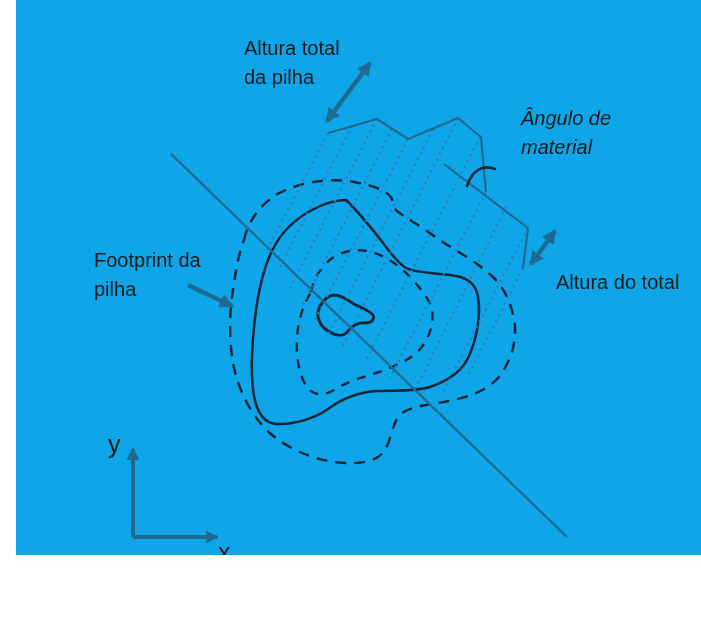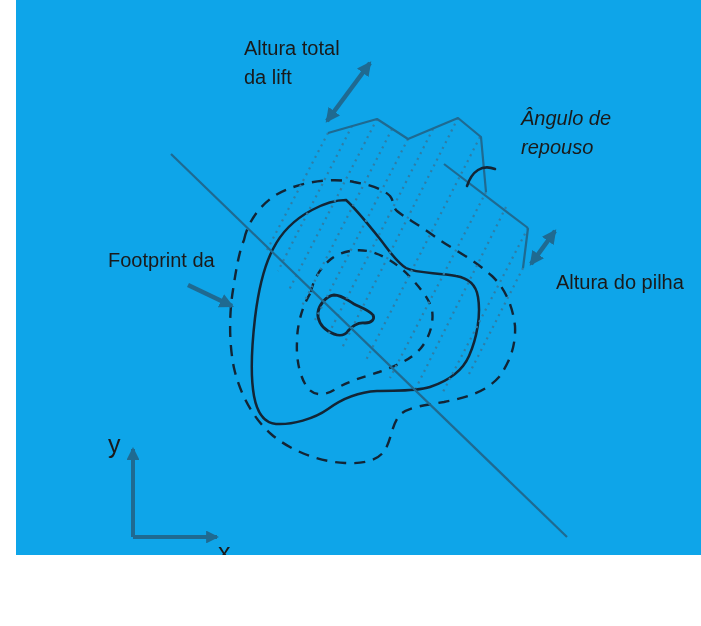--- a/index.html
+++ b/index.html
@@ -74,32 +74,33 @@
         <line x1="515" y1="264" x2="539" y2="231" stroke="#1f6a91" stroke-width="4.5" marker-end="url(#arrowhead)" marker-start="url(#arrowhead)"></line>
       </g>
     <g id="g-axes">
         <line x1="117" y1="537" x2="117" y2="449" stroke="#1f6a91" stroke-width="4" marker-end="url(#arrowhead)"></line>
         <line x1="117" y1="537" x2="201" y2="537" stroke="#1f6a91" stroke-width="4" marker-end="url(#arrowhead)"></line>
       </g>
   </svg>
 
   <div class="label" id="lbl-total" style="left: 228px; top: 34px;">
     <div>Altura total</div>
-    <div>da lift</div>
+    <div>da pilha</div>
   </div>
 
   <div class="label" id="lbl-repose" style="left: 505px; top: 104px; font-style: italic;">
     <div>Ângulo de</div>
-    <div>repouso</div>
+    <div>material</div>
   </div>
 
-  <div class="label" id="lbl-footprint" style="left: 92px; top: 246px;">
+  <div class="label" id="lbl-footprint" style="left: 78px; top: 246px;">
     <div>Footprint da</div>
+    <div>pilha</div>
   </div>
 
   <div class="label" id="lbl-lift" style="left: 540px; top: 268px;">
-    <div>Altura do pilha</div>
+    <div>Altura do total</div>
   </div>
 
   <div class="axis-label" id="lbl-y" style="left:92px;top:432px;">y</div>
   <div class="axis-label" id="lbl-x" style="left:202px;top:540px;">x</div>
 
 </div>
 
 </body></html>

